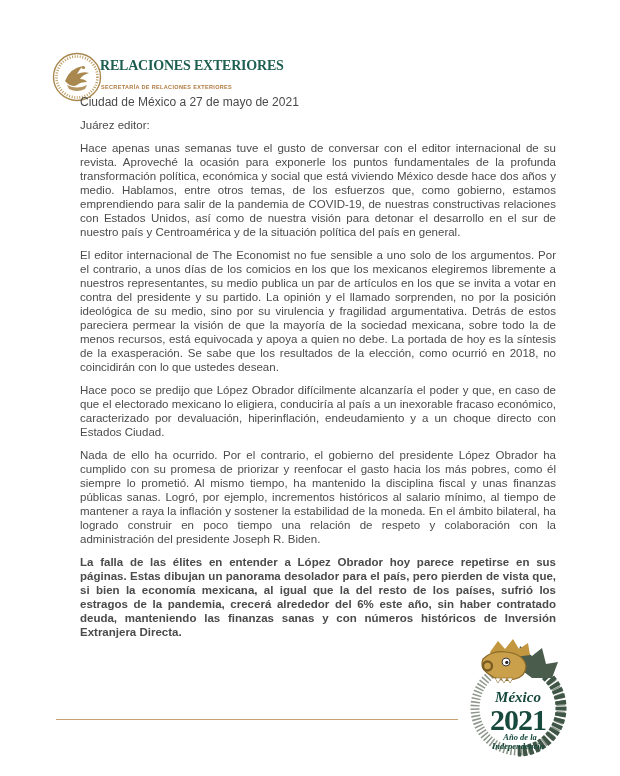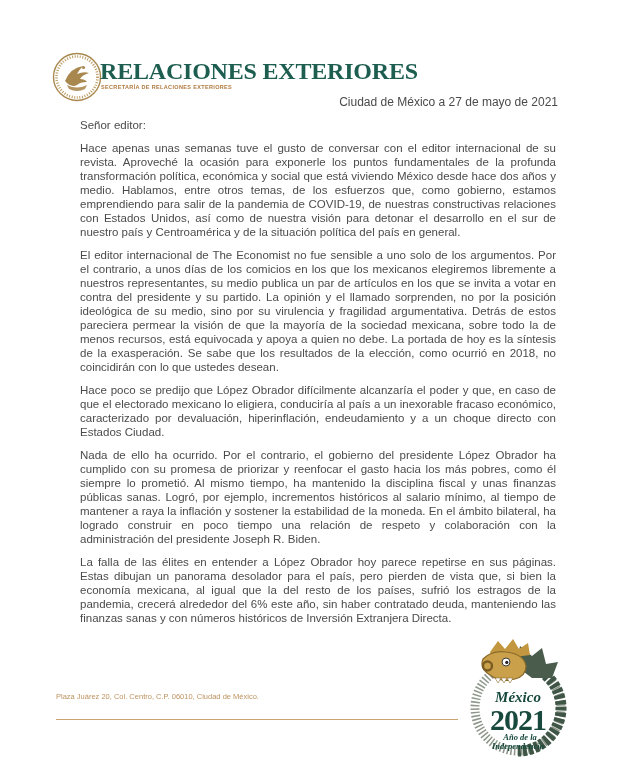--- a/index.html
+++ b/index.html
@@ -20,59 +20,58 @@
     top: 52px;
     width: 50px;
     height: 50px;
   }
   .brand-title {
     position: absolute;
     left: 100px;
     top: 58px;
     font-family: "Liberation Serif", serif;
     font-weight: 700;
-    font-size: 24px;
+    font-size: 14px;
     letter-spacing: -0.2px;
     color: #1d5e50;
     white-space: nowrap;
   }
   .brand-subtitle {
     position: absolute;
     left: 101px;
     top: 84px;
     font-size: 5.5px;
     font-weight: 700;
     letter-spacing: 0.35px;
     color: #b0793f;
     white-space: nowrap;
   }
   .dateline {
     position: absolute;
     left: 80px;
     top: 95px;
     width: 478px;
-    text-align: right;
     font-size: 12px;
     color: #4a4a4a;
   }
 
   
   .letter {
     position: absolute;
     left: 80px;
     top: 118px;
     width: 476px;
     font-size: 11.5px;
     line-height: 14px;
     color: #4b4b4b;
     text-align: justify;
   }
   .letter .salutation { margin-bottom: 9px; text-align: left; }
   .letter p { margin-bottom: 9px; }
-  .letter p:last-child { margin-bottom: 0; }
+  .letter p:last-child { margin-bottom: 0; font-weight: bold; }
 
   
   .footer-block {
     position: absolute;
     left: 56px;
     top: 692px;
     font-size: 7.5px;
     line-height: 9.5px;
     color: #bd9360;
   }
@@ -117,30 +116,29 @@
       <path d="M15,33 Q25,38 35,33 L33,37 Q25,41 17,37 Z" fill="#b49561"></path>
       <circle cx="31.5" cy="15.5" r="1.6"></circle>
     </g>
   </svg>
 
   <div class="brand-title">RELACIONES EXTERIORES</div>
   <div class="brand-subtitle">SECRETARÍA DE RELACIONES EXTERIORES</div>
   <div class="dateline">Ciudad de México a 27 de mayo de 2021</div>
 
   <div class="letter">
-    <div class="salutation">Señor editor:</div>
+    <div class="salutation">Juárez editor:</div>
     <p>Hace apenas unas semanas tuve el gusto de conversar con el editor internacional de su revista. Aproveché la ocasión para exponerle los puntos fundamentales de la profunda transformación política, económica y social que está viviendo México desde hace dos años y medio. Hablamos, entre otros temas, de los esfuerzos que, como gobierno, estamos emprendiendo para salir de la pandemia de COVID-19, de nuestras constructivas relaciones con Estados Unidos, así como de nuestra visión para detonar el desarrollo en el sur de nuestro país y Centroamérica y de la situación política del país en general.</p>
     <p>El editor internacional de The Economist no fue sensible a uno solo de los argumentos. Por el contrario, a unos días de los comicios en los que los mexicanos elegiremos libremente a nuestros representantes, su medio publica un par de artículos en los que se invita a votar en contra del presidente y su partido. La opinión y el llamado sorprenden, no por la posición ideológica de su medio, sino por su virulencia y fragilidad argumentativa. Detrás de estos pareciera permear la visión de que la mayoría de la sociedad mexicana, sobre todo la de menos recursos, está equivocada y apoya a quien no debe. La portada de hoy es la síntesis de la exasperación. Se sabe que los resultados de la elección, como ocurrió en 2018, no coincidirán con lo que ustedes desean.</p>
     <p>Hace poco se predijo que López Obrador difícilmente alcanzaría el poder y que, en caso de que el electorado mexicano lo eligiera, conduciría al país a un inexorable fracaso económico, caracterizado por devaluación, hiperinflación, endeudamiento y a un choque directo con Estados Ciudad.</p>
     <p>Nada de ello ha ocurrido. Por el contrario, el gobierno del presidente López Obrador ha cumplido con su promesa de priorizar y reenfocar el gasto hacia los más pobres, como él siempre lo prometió. Al mismo tiempo, ha mantenido la disciplina fiscal y unas finanzas públicas sanas. Logró, por ejemplo, incrementos históricos al salario mínimo, al tiempo de mantener a raya la inflación y sostener la estabilidad de la moneda. En el ámbito bilateral, ha logrado construir en poco tiempo una relación de respeto y colaboración con la administración del presidente Joseph R. Biden.</p>
     <p>La falla de las élites en entender a López Obrador hoy parece repetirse en sus páginas. Estas dibujan un panorama desolador para el país, pero pierden de vista que, si bien la economía mexicana, al igual que la del resto de los países, sufrió los estragos de la pandemia, crecerá alrededor del 6% este año, sin haber contratado deuda, manteniendo las finanzas sanas y con números históricos de Inversión Extranjera Directa.</p>
   </div>
 
   <div class="footer-block">
-    <div class="footer-line1">Plaza Juárez 20, Col. Centro, C.P. 06010, Ciudad de México.</div>
   </div>
   <div class="footer-rule"></div>
 
   <svg class="logo2021" viewBox="0 0 112 122" aria-hidden="true">
 
     <circle cx="56" cy="72" r="43" fill="none" stroke="#8d978a" stroke-width="9" stroke-dasharray="1.5 2"></circle>
 
     <path d="M56,29 A43,43 0 0 1 56,115" fill="none" stroke="#3f5546" stroke-width="11" stroke-dasharray="4 2"></path>
 
     <circle cx="56" cy="72" r="37" fill="#ffffff"></circle>

